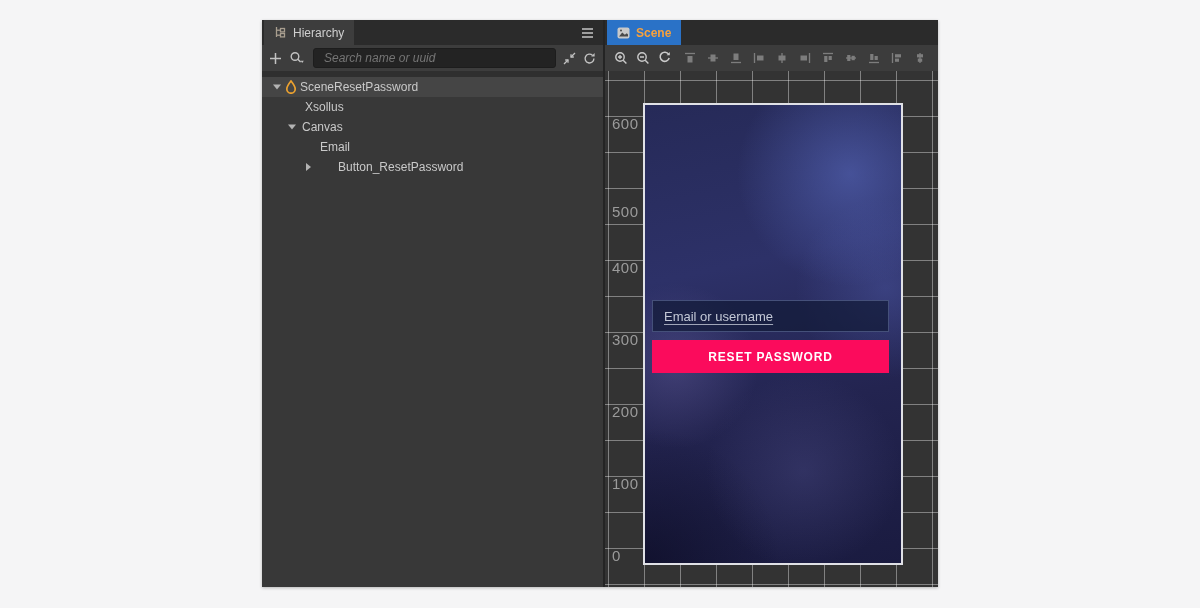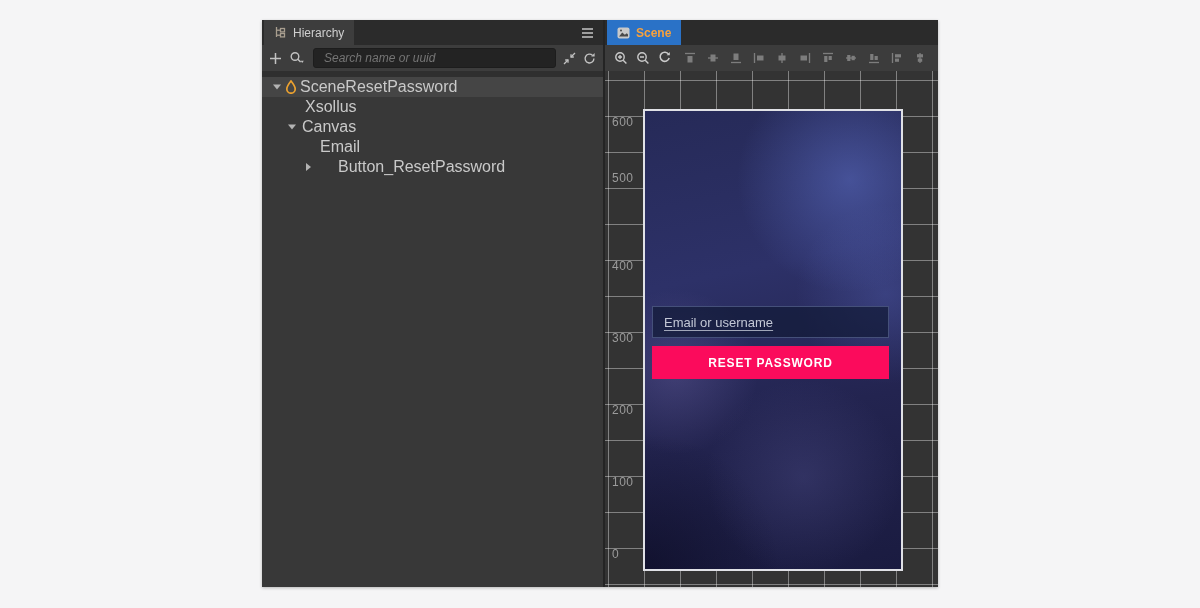--- a/index.html
+++ b/index.html
@@ -13,42 +13,42 @@
   .tab.hier-tab{background:var(--panel-toolbar,#3d3d3d)}
   .tab.scene-tab{background:var(--scene-tab-bg,#2a72c7);color:var(--scene-tab-text,#f7a13d);font-weight:bold}
   .hamburger{position:absolute;right:9px;top:50%;transform:translateY(-50%);color:#c5c5c5;display:flex}
   .htoolbar{height:26px;background:var(--panel-toolbar,#3d3d3d);display:flex;align-items:center;padding:0 7px;gap:7px;flex:none}
   .icon-btn{color:#c2c2c2;display:flex;align-items:center;justify-content:center;flex:none}
   .searchbox{flex:1;height:20px;background:#232323;border:1px solid #1d1d1d;border-radius:3px;display:flex;align-items:center;padding:0 8px;box-sizing:border-box}
   .searchbox input{background:transparent;border:none;outline:none;color:#bdbdbd;font-style:italic;font-size:12px;width:100%;font-family:"Liberation Sans",sans-serif}
   .searchbox input::placeholder{color:#757575;opacity:1}
   .treetop{height:6px;background:#2f2f2f;flex:none}
   .tree{flex:1;background:var(--tree-bg,#383838);overflow:hidden}
-  .trow{height:20px;display:flex;align-items:center;font-size:16px;color:#c9c9c9;position:relative}
+  .trow{height:20px;display:flex;align-items:center;font-size:12px;color:#c9c9c9;position:relative}
   .trow.selected{background:var(--selected-row,#454545)}
   .caret{position:absolute;top:50%;transform:translateY(-50%);width:0;height:0;border-style:solid}
   .caret.down{border-width:5px 4px 0 4px;border-color:#b3b3b3 transparent transparent transparent}
   .caret.right{border-width:4px 0 4px 5px;border-color:transparent transparent transparent #b3b3b3}
   .tree-ic{position:absolute;top:50%;transform:translateY(-50%);display:flex;color:#eda22f}
   .tlabel{white-space:nowrap}
   
   .scene{flex:1;display:flex;flex-direction:column;overflow:hidden;background:#333}
   .stoolbar{height:26px;background:#3c3c3c;display:flex;align-items:center;padding:0 9px;flex:none}
   .zoomgrp{display:flex;gap:8px;color:#cacaca}
   .aligngrp{display:flex;gap:9px;color:#7d7d7d;margin-left:12px}
   .s-icon{display:flex;flex:none}
   .viewport{flex:1;position:relative;background:var(--scene-bg,#333);
     background-image:
       linear-gradient(90deg, rgba(255,255,255,.38) 0 1px, transparent 1px),
       linear-gradient(180deg, rgba(255,255,255,.38) 0 1px, transparent 1px);
     background-size:36px 100%,100% 36px;
     background-position:3px 0,0 9px;}
-  .rlabel{position:absolute;left:7px;font-size:12px;color:#9b9b9b;letter-spacing:.5px}
+  .rlabel{position:absolute;left:7px;font-size:15px;color:#9b9b9b;letter-spacing:.5px}
   
-  .phone{position:absolute;left:38px;top:38px;width:256px;height:458px;border:2px solid var(--phone-border,#e0e1e6);
+  .phone{position:absolute;left:38px;top:32px;width:256px;height:458px;border:2px solid var(--phone-border,#e0e1e6);
     background:
       radial-gradient(circle 150px at 80% 15%, rgba(92,110,196,.55), transparent 75%),
       radial-gradient(circle 120px at 94% 40%, rgba(85,98,180,.38), transparent 75%),
       radial-gradient(circle 110px at 12% 57%, rgba(122,112,178,.30), transparent 75%),
       radial-gradient(circle 130px at 62% 80%, rgba(95,95,160,.28), transparent 75%),
       radial-gradient(circle 170px at 0% 100%, rgba(8,8,28,.55), transparent 80%),
       linear-gradient(168deg, #262a58 0%, #2d3168 35%, #232450 65%, #1a1b40 100%); text-decoration: underline;}
   .editbox{position:absolute;left:7px;top:195px;width:237px;height:32px;background:rgba(18,26,56,.72);border:1px solid #45507a;box-sizing:border-box;display:flex;align-items:center;padding-left:11px}
   .editbox span{font-size:13px;color:#c3c8d6;text-decoration:underline;text-underline-offset:3px;text-decoration-thickness:1px;text-decoration-color:rgba(195,200,214,.8)}
   .resetbtn{position:absolute;left:7px;top:235px;width:237px;height:33px;background:var(--reset-button,#fb0b5c);display:flex;align-items:center;justify-content:center}
@@ -258,21 +258,21 @@
     <div class="viewport">
       <div class="phone">
         <div class="editbox">
           <span>Email or username</span>
         </div>
         <div class="resetbtn">
           <span>RESET PASSWORD</span>
         </div>
       </div>
     <span class="rlabel" style="top: 44px;">600</span>
-        <span class="rlabel" style="top: 100px;">500</span>
+        <span class="rlabel" style="top: 132px;">500</span>
         <span class="rlabel" style="top: 188px;">400</span>
         <span class="rlabel" style="top: 260px;">300</span>
         <span class="rlabel" style="top: 332px;">200</span>
         <span class="rlabel" style="top: 404px;">100</span>
         <span class="rlabel" style="top: 476px;">0</span>
       </div>
   </div>
 
 </div>
 

